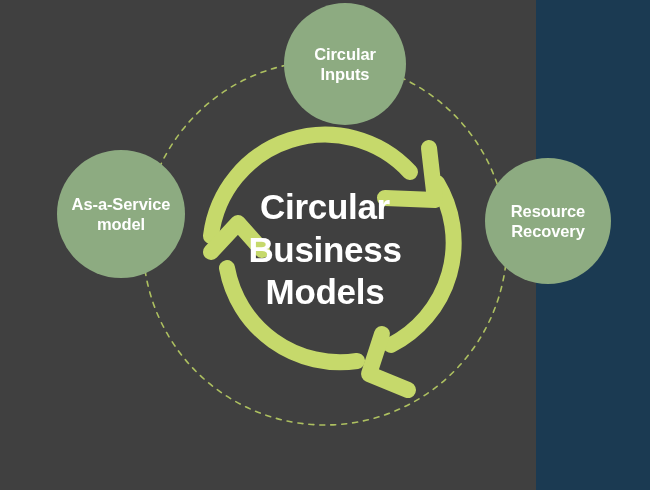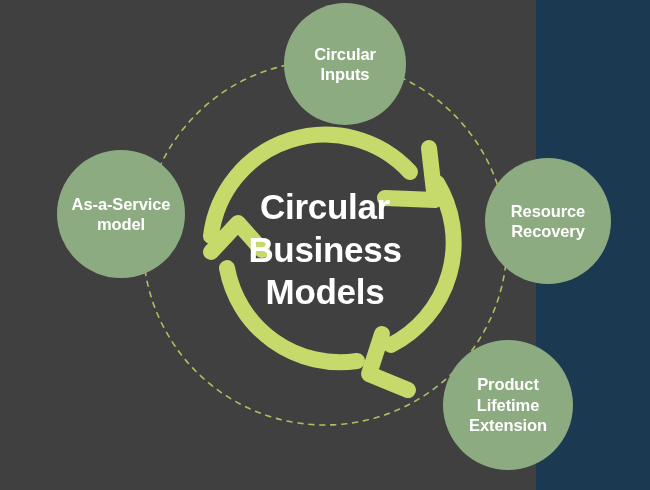--- a/index.html
+++ b/index.html
@@ -103,25 +103,20 @@
   <div class="node" id="node-0">
     <span class="node-label">Circular
 Inputs</span>
   </div>
 
   <div class="node" id="node-1">
     <span class="node-label">Resource
 Recovery</span>
   </div>
 
-  <div class="node" id="node-2">
-    <span class="node-label">Product
-Lifetime
-Extension</span>
-  </div>
 
 
   <div class="node" id="node-4">
     <span class="node-label">As-a-Service
 model</span>
   </div>
 
   <div id="center-title">Circular
 Business
 Models</div>

